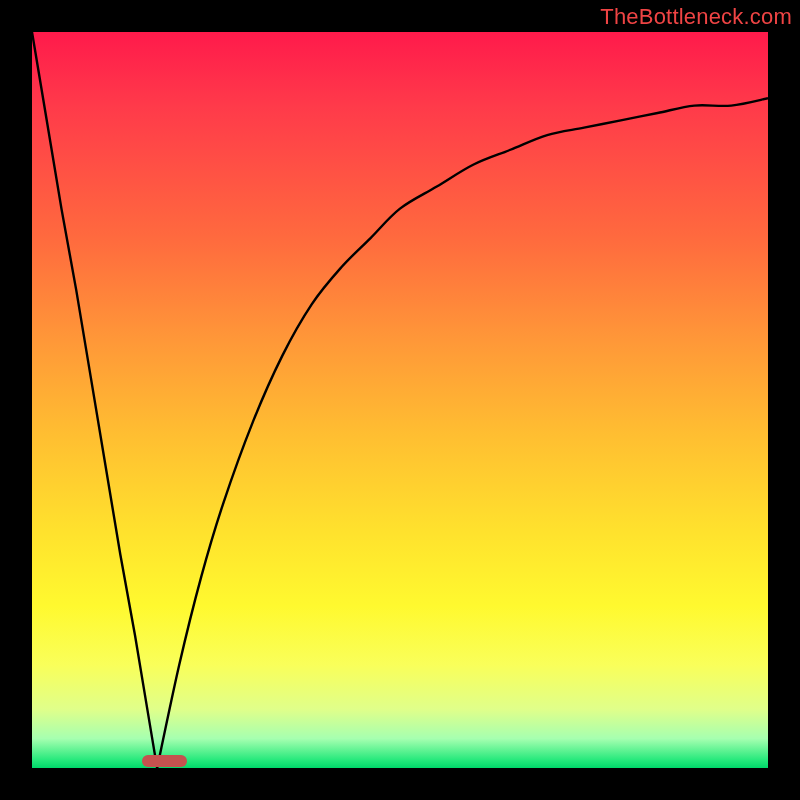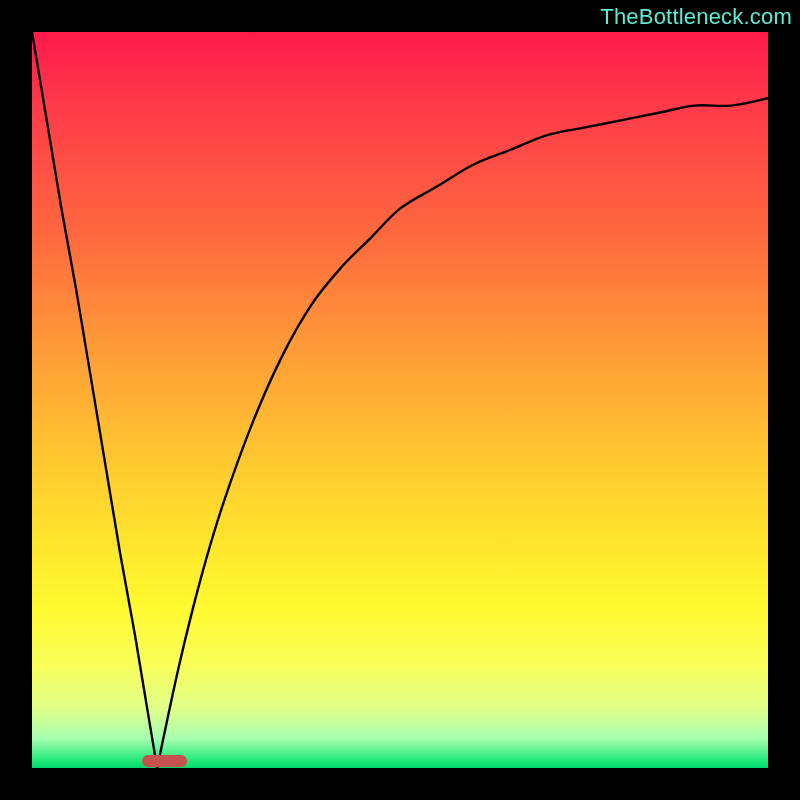--- a/index.html
+++ b/index.html
@@ -37,21 +37,21 @@
       #e0ff8a 92%,
       #a6ffb0 96%,
       #22e87a 99%,
       #00d86a 100%
     );
   }
   .watermark {
     position: absolute;
     top: 4px;
     right: 8px;
-    color: #5eead4;
+    color: #ef4444;
     font-size: 22px;
     letter-spacing: 0.2px;
     font-weight: 400;
     user-select: none;
   }
   svg.curves {
     position: absolute;
     left: 0;
     top: 0;
     width: 736px;

